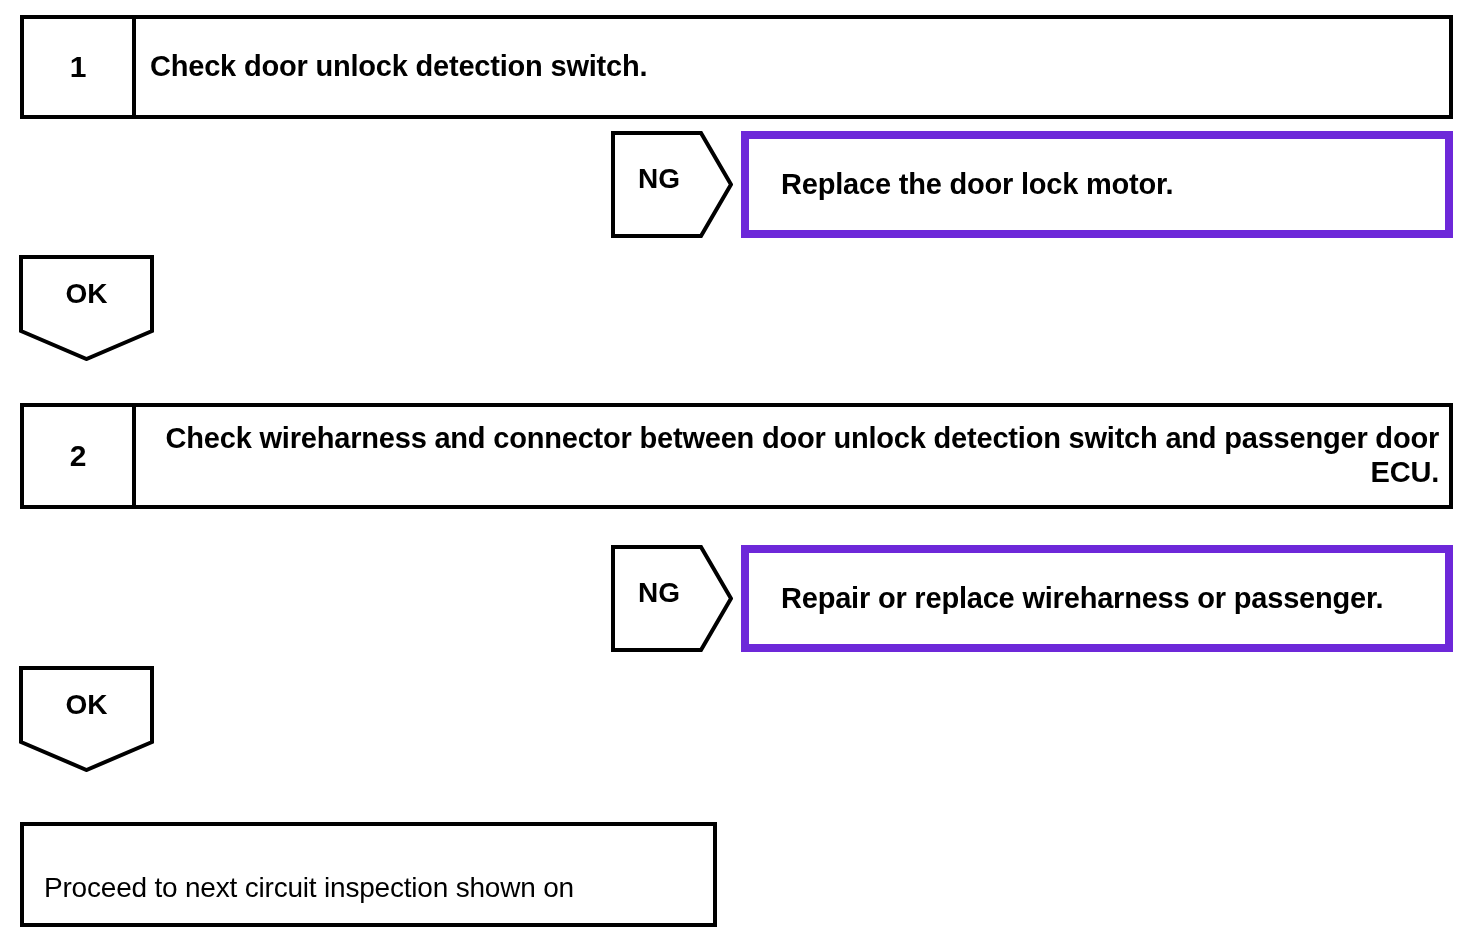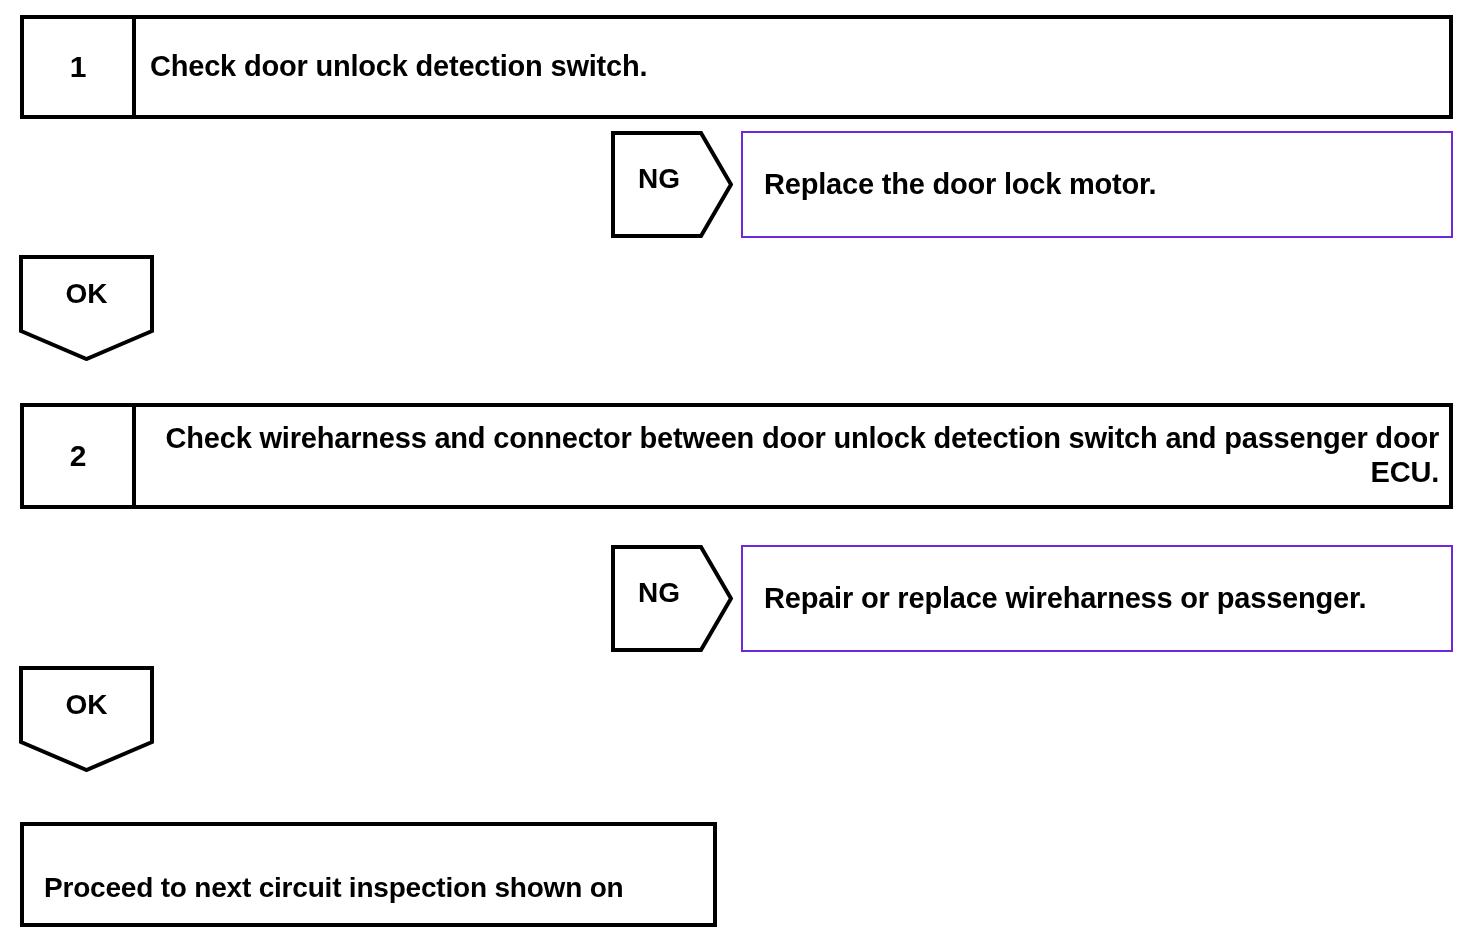--- a/index.html
+++ b/index.html
@@ -85,27 +85,27 @@
     display: flex;
     align-items: center;
     justify-content: center;
     font-size: 28px;
     font-weight: bold;
   }
   .ng-box {
     position: absolute;
     top: 0;
     left: 130px;
-    border: 2px solid #6d28d9;
+    border: 8px solid #6d28d9;
     background: #fff;
     box-sizing: border-box;
     height: 107px;
     display: flex;
     align-items: center;
-    padding-left: 21px;
+    padding-left: 32px;
     padding-right: 10px;
   }
   .ng-box span {
     font-size: 29px;
     font-weight: bold;
     letter-spacing: -0.2px;
   }
 
   #ng-row-1 { left: 611px; top: 131px; width: 842px; height: 107px; }
   #ng-row-2 { left: 611px; top: 545px; width: 842px; height: 107px; }
@@ -142,21 +142,21 @@
     height: 105px;
     border: 4px solid #000;
     background: #fff;
     box-sizing: border-box;
     display: flex;
     align-items: flex-start;
     padding: 11px 10px 0 20px;
   }
   #final-box span {
     font-size: 28px;
-    font-weight: bold;
+    font-weight: normal;
     line-height: 1.2;
     letter-spacing: -0.2px;
     display: block;
     margin-top: 17px;
   }
 </style>
 </head>
 <body>
 
 <div class="canvas">

